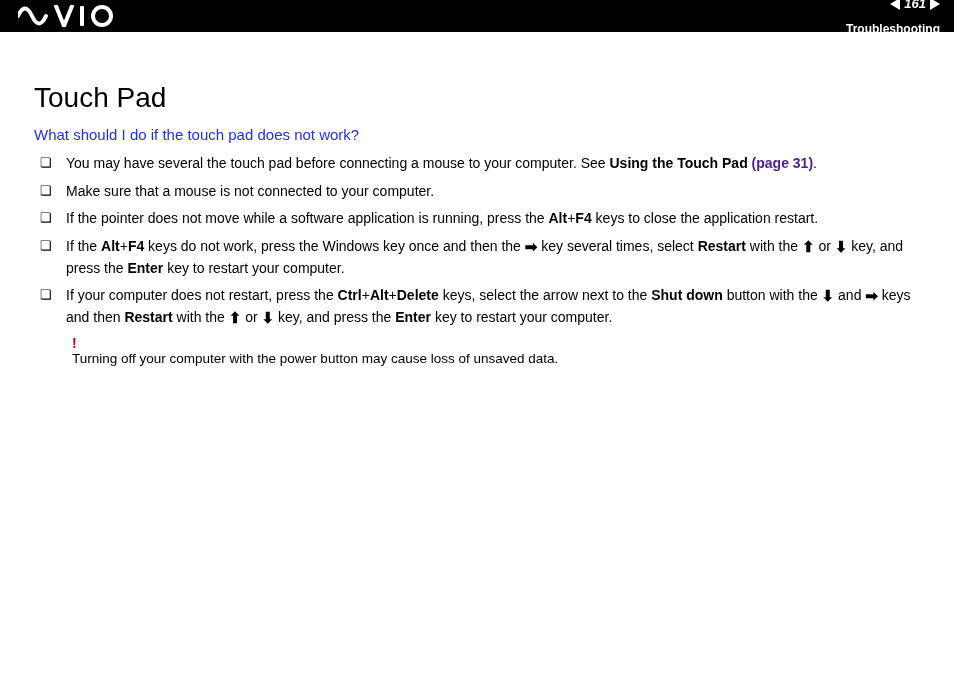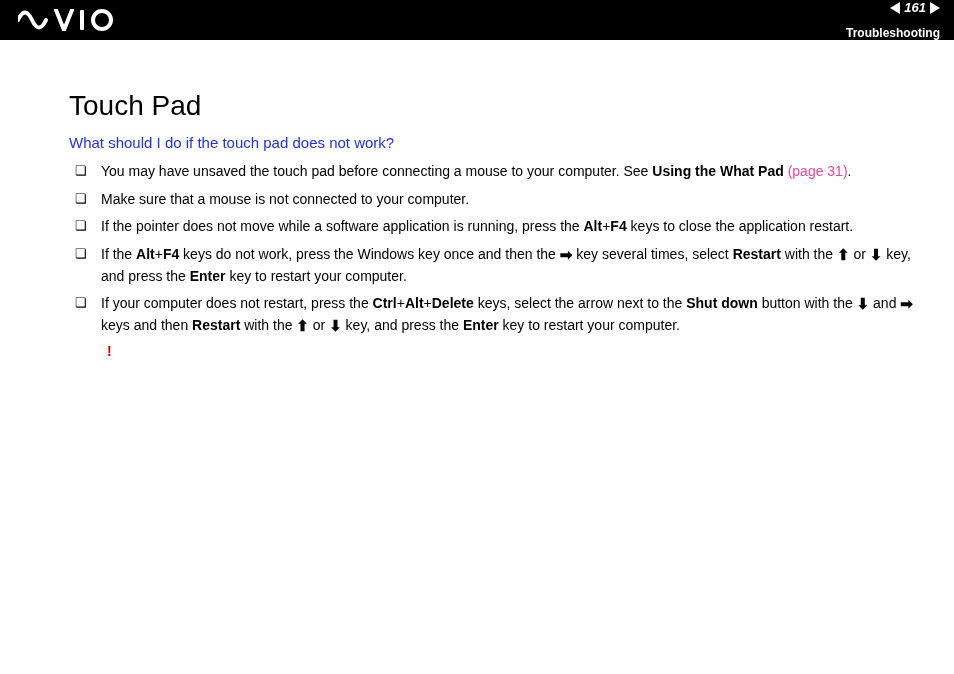--- a/index.html
+++ b/index.html
@@ -9,21 +9,21 @@
     background: #fff;
     color: #000;
     width: 954px;
     height: 674px;
     overflow: hidden;
     position: relative;
   }
   .header {
     background: #000;
     color: #fff;
-    height: 40px;
+    height: 32px;
     display: flex;
     align-items: center;
     justify-content: space-between;
     padding: 0 14px 0 18px;
   }
   .logo {
     display: flex;
     align-items: center;
   }
   .logo svg { display:block; }
@@ -44,21 +44,20 @@
   .page-nav .tri {
     width: 0; height: 0;
     border-top: 6px solid transparent;
     border-bottom: 6px solid transparent;
   }
   .page-nav .tri-left  { border-right: 10px solid #fff; }
   .page-nav .tri-right { border-left: 10px solid #fff; }
   .section-label { font-weight: bold; font-size: 12px; margin-top:10px;}
   .content {
     padding: 50px 34px 0 34px;
-    margin-left: 35px;
   }
   h1.title {
     font-weight: normal;
     font-size: 28px;
     margin: 0 0 12px 0;
   }
   h2.question {
     color: #2030ee;
     font-weight: normal;
     font-size: 15px;
@@ -77,21 +76,21 @@
     margin-bottom: 6px;
   }
   ul.bullets li::before {
     content: "❏";
     position: absolute;
     left: 6px;
     top: 0;
     font-size: 13px;
   }
   .b { font-weight: bold; }
-  .link { color: #ec4899; font-weight: normal; }
+  .link { color: #4c1d95; font-weight: bold; }
   .arrow {
     display:inline-block;
     font-family: Arial;
     font-weight: bold;
     font-size: 15px;
     line-height: 1;
     vertical-align: -1px;
   }
   .note {
     padding-left: 38px;
@@ -134,21 +133,21 @@
   </div>
 </div>
 
 <div class="content">
   <h1 class="title">Touch Pad</h1>
   <h2 class="question">What should I do if the touch pad does not work?</h2>
 
   <ul class="bullets">
 
     <li>
-      <span class="inline-li">You may have unsaved the touch pad before connecting a mouse to your computer. See </span><span class="b inline-li">Using the What Pad </span><span class="link inline-li">(page 31)</span><span class="inline-li">.</span>
+      <span class="inline-li">You may have several the touch pad before connecting a mouse to your computer. See </span><span class="b inline-li">Using the Touch Pad </span><span class="link inline-li">(page 31)</span><span class="inline-li">.</span>
     </li>
 
     <li>
       <span>Make sure that a mouse is not connected to your computer.</span>
     </li>
 
     <li>
       <span class="inline-li">If the pointer does not move while a software application is running, press the </span><span class="b inline-li">Alt</span><span class="inline-li">+</span><span class="b inline-li">F4</span><span class="inline-li"> keys to close the application restart.</span>
     </li>
 
@@ -157,14 +156,15 @@
     </li>
 
     <li>
       <span class="inline-li">If your computer does not restart, press the </span><span class="b inline-li">Ctrl</span><span class="inline-li">+</span><span class="b inline-li">Alt</span><span class="inline-li">+</span><span class="b inline-li">Delete</span><span class="inline-li"> keys, select the arrow next to the </span><span class="b inline-li">Shut down</span><span class="inline-li"> button with the </span><span class="arrow">⬇</span><span class="inline-li"> and </span><span class="arrow">➡</span><span class="inline-li"> keys and then </span><span class="b inline-li">Restart</span><span class="inline-li"> with the </span><span class="arrow">⬆</span><span class="inline-li"> or </span><span class="arrow">⬇</span><span class="inline-li"> key, and press the </span><span class="b inline-li">Enter</span><span class="inline-li"> key to restart your computer.</span>
     </li>
 
   </ul>
 
   <div class="note">
     <span class="excl">!</span>
+    <span class="note-text">Turning off your computer with the power button may cause loss of unsaved data.</span>
   </div>
 </div>
 
 </body></html>

